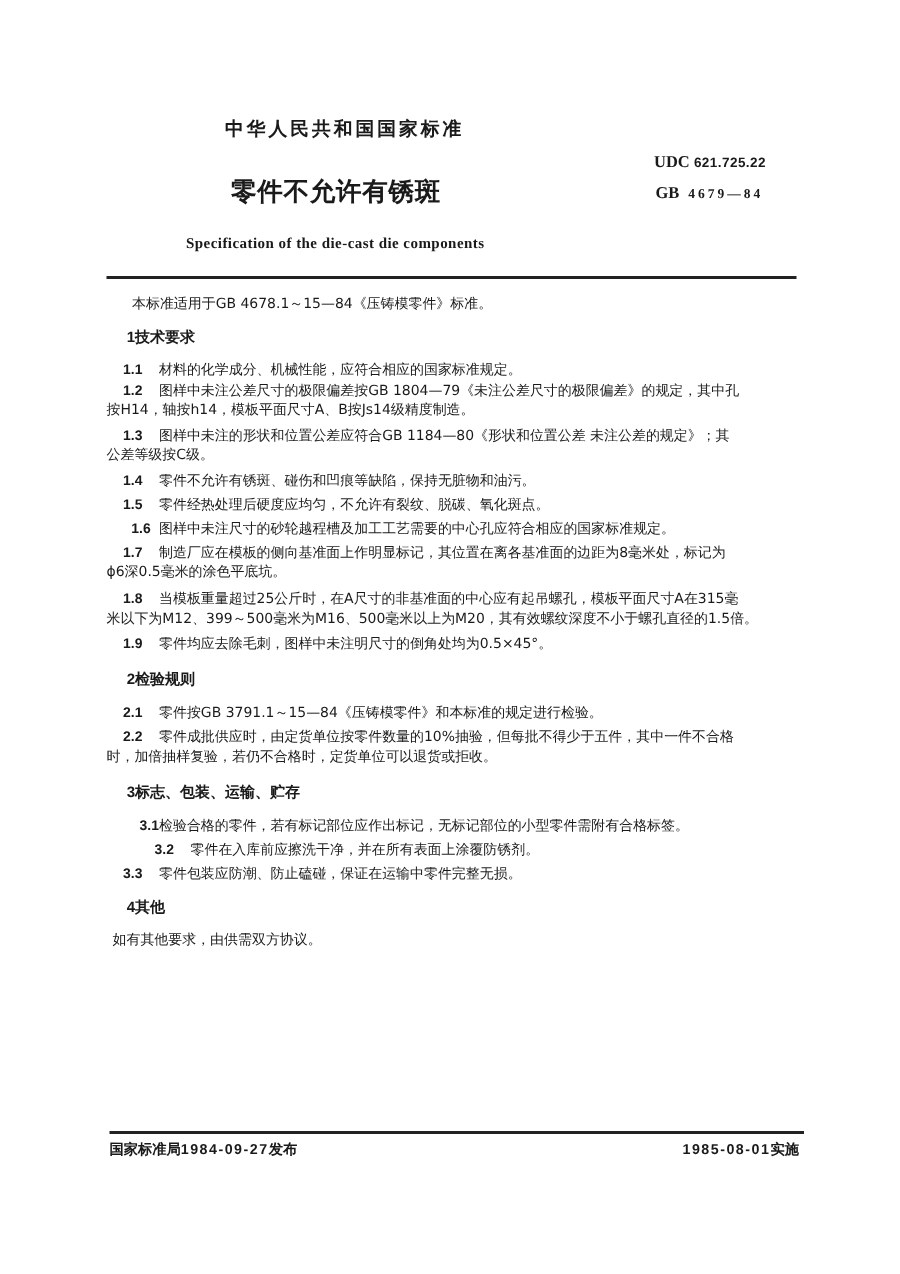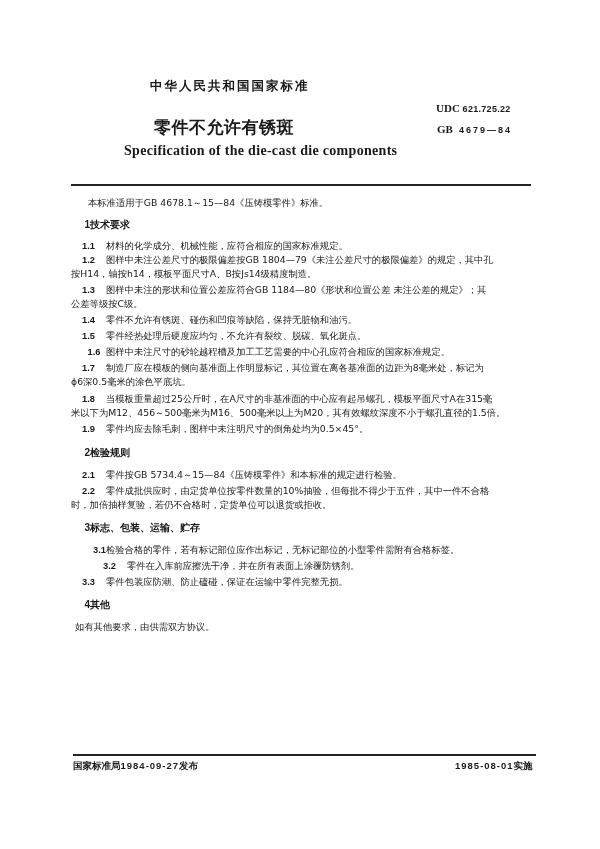--- a/index.html
+++ b/index.html
@@ -7,22 +7,22 @@
       width: 600px; height: 849px; background: #ffffff; position: relative;
       font-family: "DejaVu Serif", "Liberation Serif", serif; color: #1a1a1a;
       overflow: hidden;
     }
     .abs { position: absolute; white-space: nowrap; }
     .country { left: 150px; top: 78px; font-size: 12.5px; font-weight: bold; letter-spacing: 2px; font-family: "DejaVu Sans", sans-serif; }
     .udc { left: 436px; top: 102px; font-size: 11px; font-weight: bold; font-family: "Liberation Serif", serif; }
     .udc .num { font-family: "Liberation Sans", sans-serif; font-size: 9px; letter-spacing: 0.3px; }
     .title { left: 154px; top: 116px; font-size: 17px; font-weight: bold; font-family: "DejaVu Sans", sans-serif; letter-spacing: 0.5px; }
     .gb { left: 437px; top: 123px; font-size: 11px; font-weight: bold; font-family: "Liberation Serif", serif; }
-    .gb .num { font-family: Liberation Sans, sans-serif; font-size: 9px; letter-spacing: 2px; margin-left: 6px; }
-    .en-title { left: 124px; top: 143px; font-size: 14px; font-weight: bold; font-family: "Liberation Serif", serif; letter-spacing: 0.3px; }
+    .gb .num { font-family: Liberation Serif, serif; font-size: 9px; letter-spacing: 2px; margin-left: 6px; }
+    .en-title { left: 124px; top: 157px; font-size: 10px; font-weight: bold; font-family: "Liberation Serif", serif; letter-spacing: 0.3px; }
     .rule-top { position: absolute; left: 71px; top: 184px; width: 460px; height: 2px; background: #222; }
     .rule-bottom { position: absolute; left: 73px; top: 754px; width: 463px; height: 2px; background: #222; }
     .p { position: absolute; font-size: 9.3px; line-height: 14px; font-family: "DejaVu Sans", sans-serif; white-space: nowrap; }
     .cont { position: absolute; font-size: 9.3px; line-height: 14px; font-family: "DejaVu Sans", sans-serif; white-space: nowrap; }
     .num-b { font-weight: bold; font-family: "Liberation Sans", sans-serif; display: inline-block; width: 24px; }
     .h { position: absolute; font-size: 10px; font-weight: bold; font-family: "DejaVu Sans", sans-serif; white-space: nowrap; text-align: right; }
     .h .hn { display: inline-block; width: 19px; font-family: "Liberation Sans", sans-serif; }
     .footer-left { left: 73px; top: 760px; font-size: 9.5px; font-weight: bold; font-family: "DejaVu Sans", sans-serif; }
     .footer-right { left: 455px; top: 760px; font-size: 9.5px; font-weight: bold; font-family: "DejaVu Sans", sans-serif; }
     .footer-right .d, .footer-left .d { font-family: "Liberation Sans", sans-serif; letter-spacing: 1px; }
@@ -76,32 +76,32 @@
 </div>
 
 <div class="p" style="left:82px; top:361px;">
   <span class="num-b">1.7</span><span>制造厂应在模板的侧向基准面上作明显标记，其位置在离各基准面的边距为8毫米处，标记为</span>
 </div>
 <div class="cont" style="left:71px; top:375px;">ϕ6深0.5毫米的涂色平底坑。</div>
 
 <div class="p" style="left:82px; top:392px;">
   <span class="num-b">1.8</span><span>当模板重量超过25公斤时，在A尺寸的非基准面的中心应有起吊螺孔，模板平面尺寸A在315毫</span>
 </div>
-<div class="cont" style="left:71px; top:406px;">米以下为M12、456～500毫米为M16、500毫米以上为M20，其有效螺纹深度不小于螺孔直径的1.5倍。</div>
+<div class="cont" style="left:71px; top:406px;">米以下为M12、399～500毫米为M16、500毫米以上为M20，其有效螺纹深度不小于螺孔直径的1.5倍。</div>
 
 <div class="p" style="left:82px; top:422px;">
   <span class="num-b">1.9</span><span>零件均应去除毛刺，图样中未注明尺寸的倒角处均为0.5×45°。</span>
 </div>
 
 <div class="h" style="left:71px; top:446px;">
   <span class="hn">2</span><span>检验规则</span>
 </div>
 
 <div class="p" style="left:82px; top:468px;">
-  <span class="num-b">2.1</span><span>零件按GB  5734.4～15—84《压铸模零件》和本标准的规定进行检验。</span>
+  <span class="num-b">2.1</span><span>零件按GB  3791.1～15—84《压铸模零件》和本标准的规定进行检验。</span>
 </div>
 
 <div class="p" style="left:82px; top:484px;">
   <span class="num-b">2.2</span><span>零件成批供应时，由定货单位按零件数量的10%抽验，但每批不得少于五件，其中一件不合格</span>
 </div>
 <div class="cont" style="left:71px; top:498px;">时，加倍抽样复验，若仍不合格时，定货单位可以退货或拒收。</div>
 
 <div class="h" style="left:71px; top:521px;">
   <span class="hn">3</span><span>标志、包装、运输、贮存</span>
 </div>

